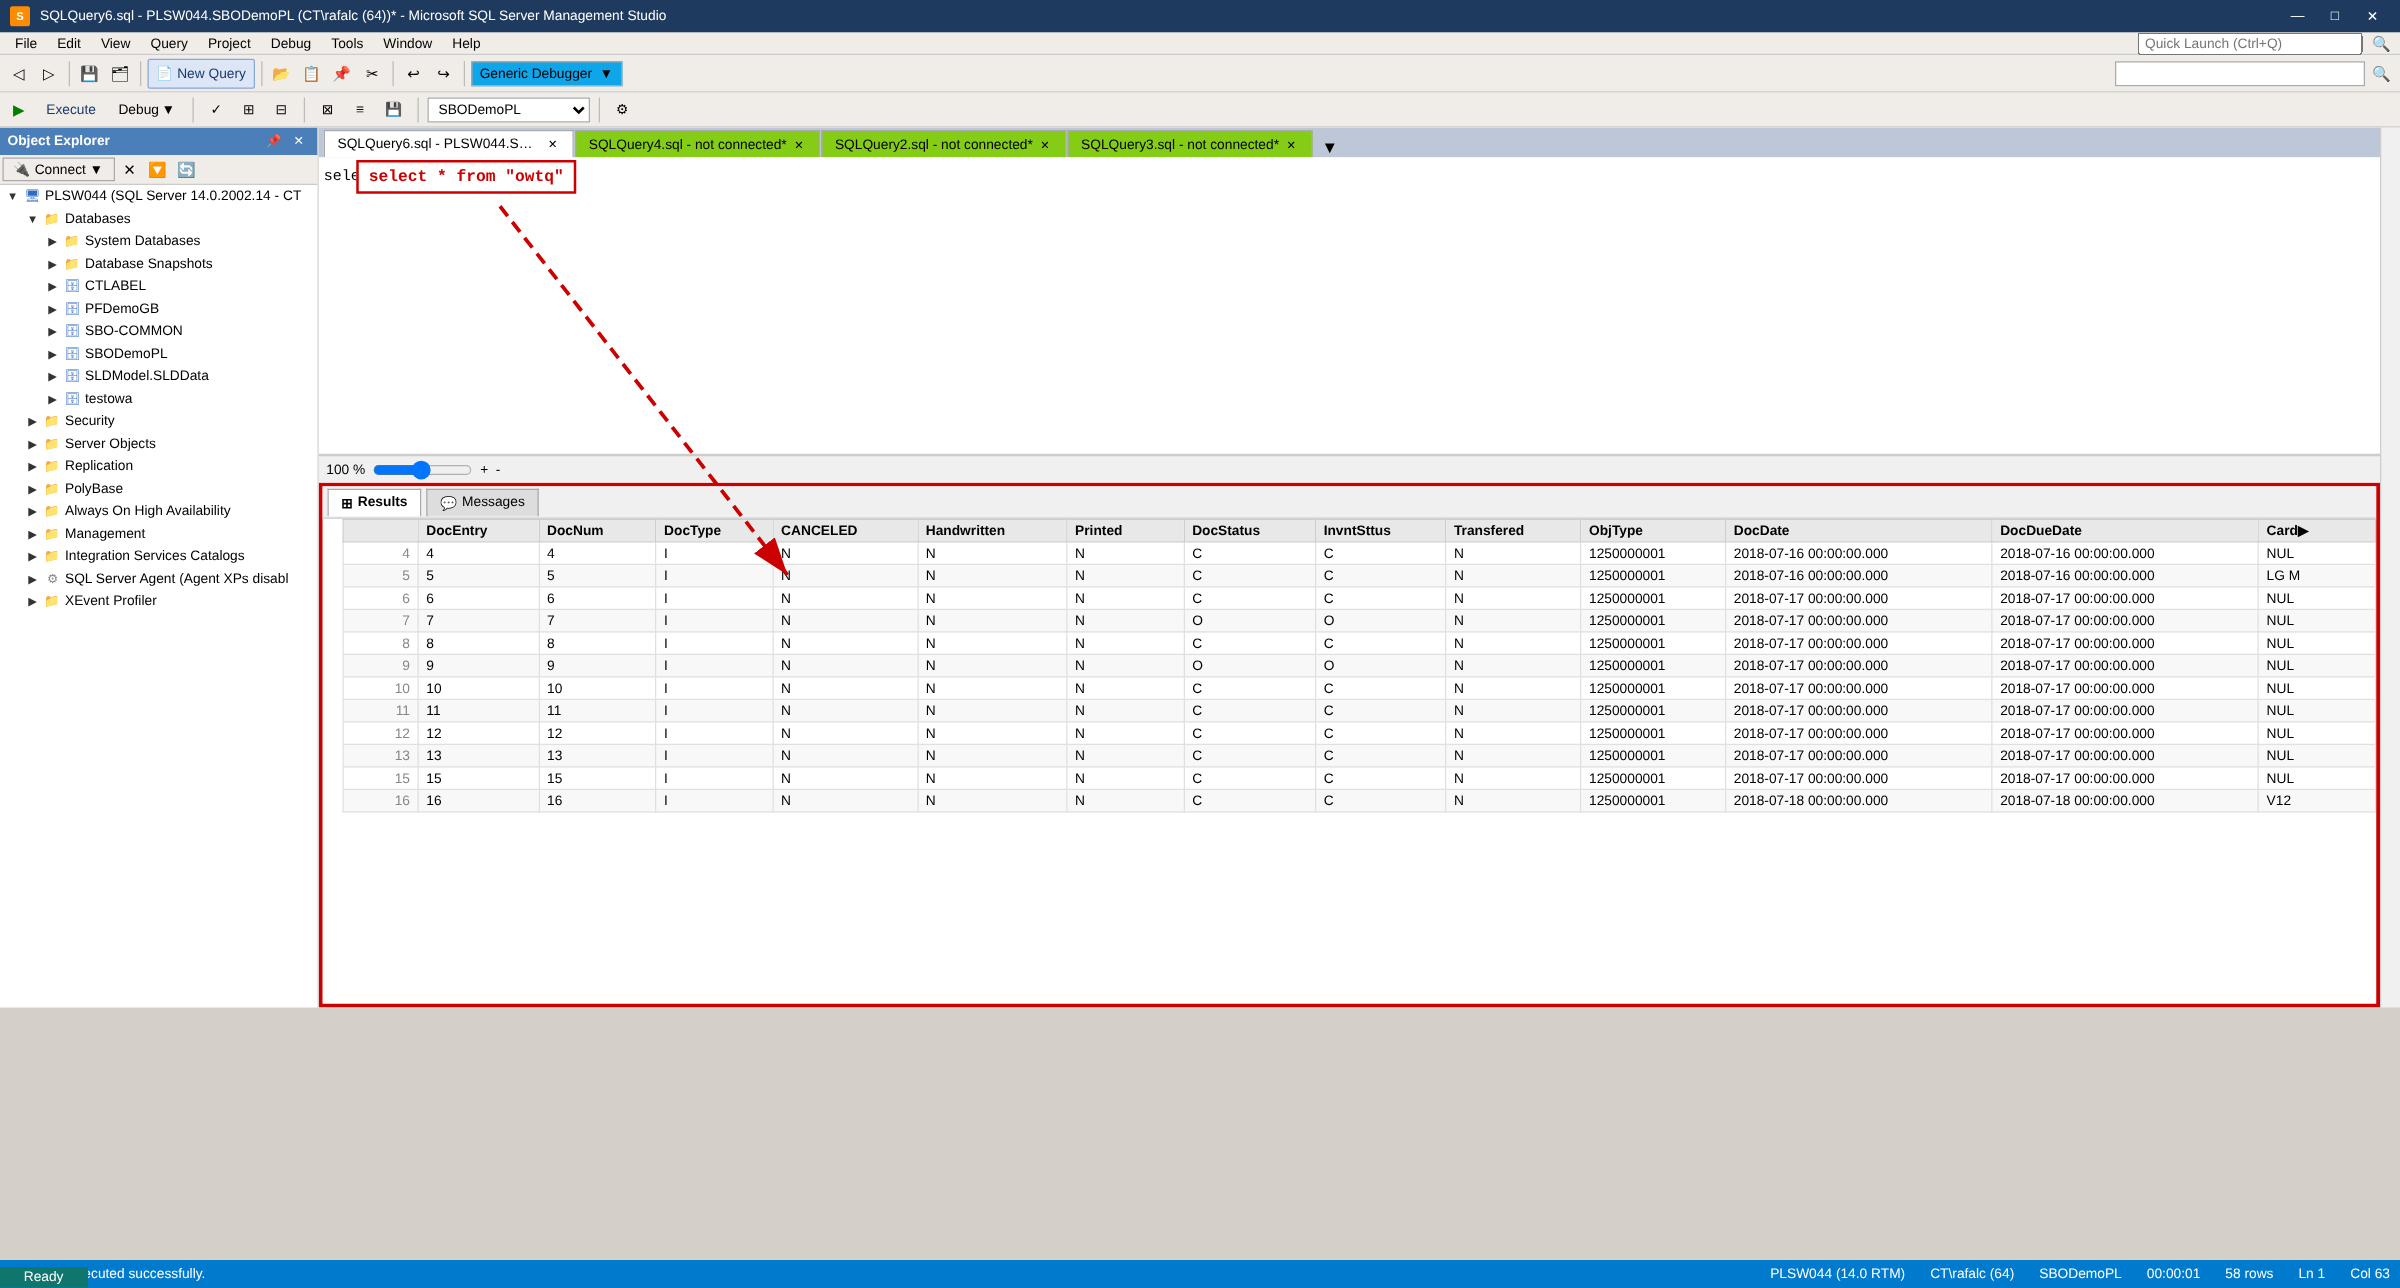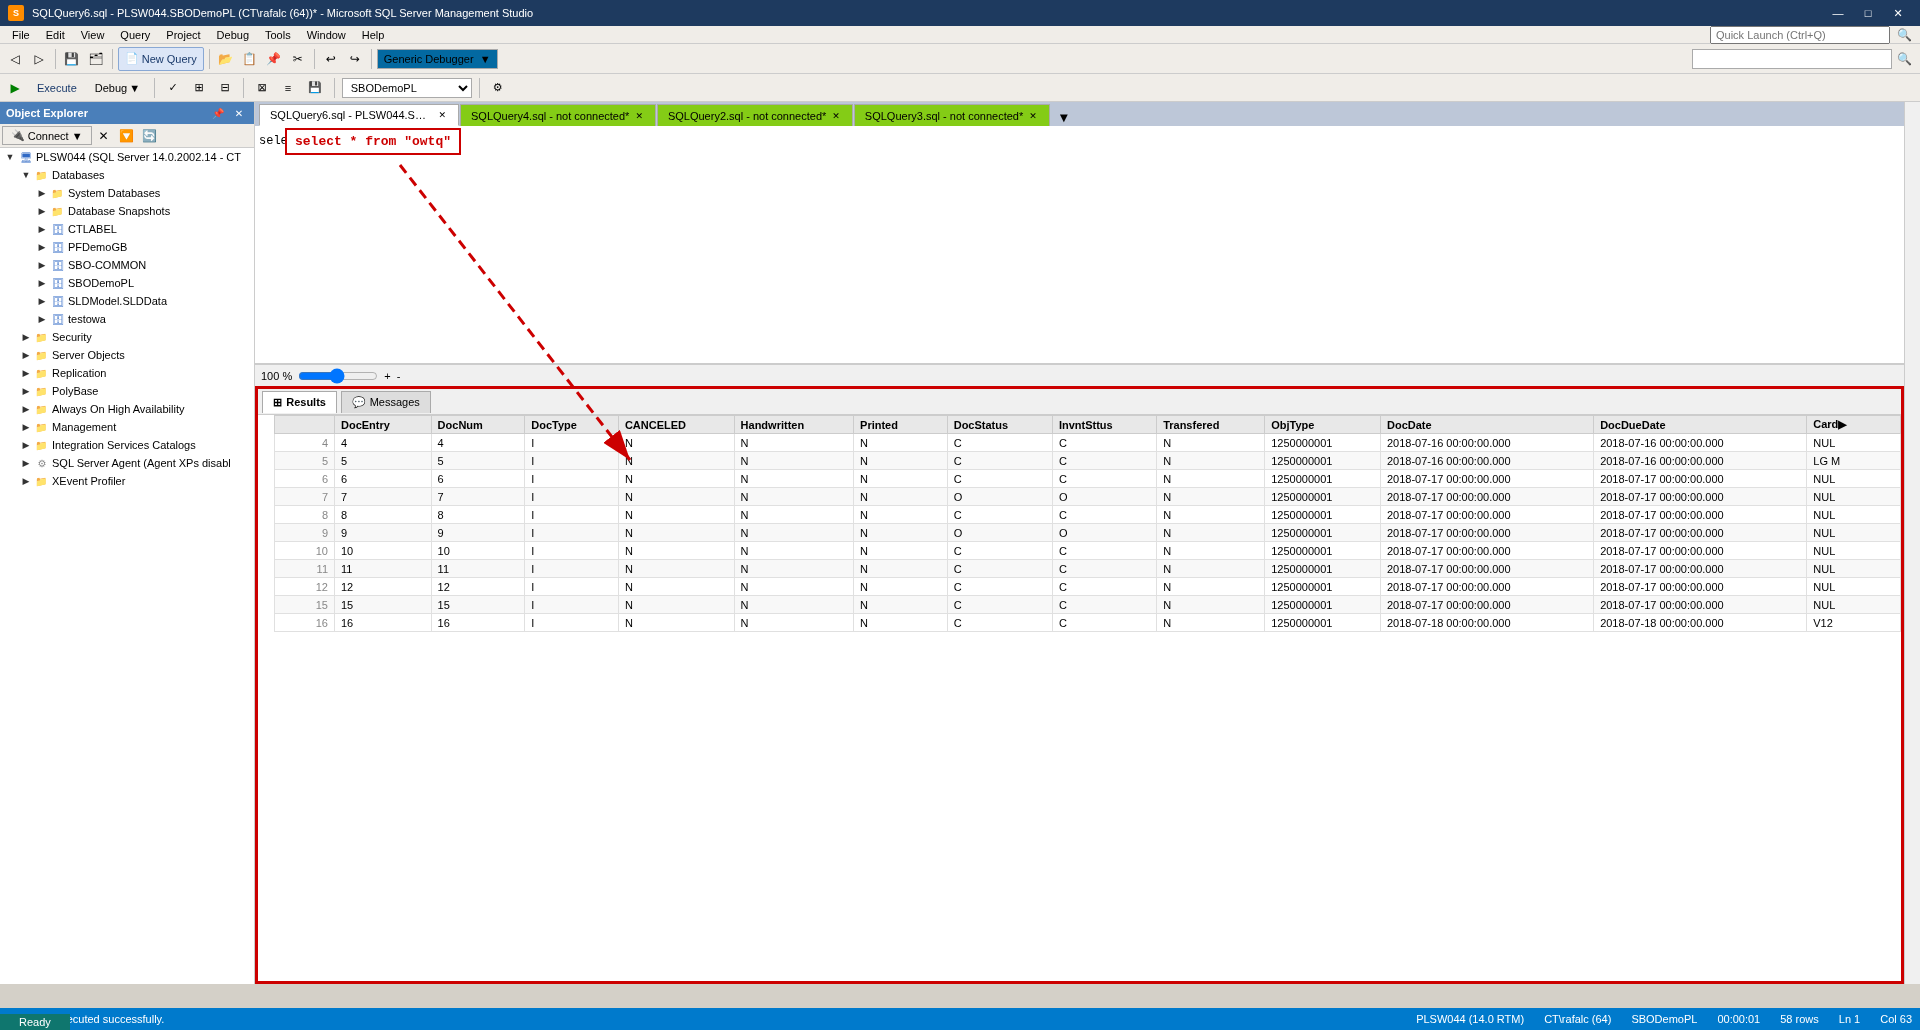--- a/index.html
+++ b/index.html
@@ -70,21 +70,21 @@
 
     
     ::-webkit-scrollbar { width: 12px; height: 12px; }
     ::-webkit-scrollbar-track { background: #f0f0f0; }
     ::-webkit-scrollbar-thumb { background: #bbb; border: 1px solid #999; }
 
     .toolbar-icon-btn { width: 22px; height: 22px; display: inline-flex; align-items: center; justify-content: center; cursor: pointer; background: transparent; border: 1px solid transparent; border-radius: 2px; font-size: 12px; }
 
     .debug-btn { padding: 2px 6px; font-size: 11px; background: transparent; border: 1px solid transparent; cursor: pointer; display: flex; align-items: center; gap: 2px; height: 22px; }
 
-    .generic-debugger { display: flex; align-items: center; gap: 2px; padding: 0 6px; border: 1px solid #aaa; height: 20px; background: #0369a1; font-size: 11px; cursor: pointer; }
+    .generic-debugger { display: flex; align-items: center; gap: 2px; padding: 0 6px; border: 1px solid #aaa; height: 20px; background: #0ea5e9; font-size: 11px; cursor: pointer; }
   </style>
 </head>
 <body>
 
 <div class="title-bar">
   <div class="title-bar-left">
     <div class="title-bar-icon">S</div>
     <span>SQLQuery6.sql - PLSW044.SBODemoPL (CT\rafalc (64))* - Microsoft SQL Server Management Studio</span>
   </div>
   <div class="title-bar-right">
@@ -158,21 +158,21 @@
   <div class="toolbar2-btn">≡</div>
   <div class="toolbar2-btn">💾</div>
   <div class="toolbar-sep"></div>
   <select class="db-selector">
     <option>SBODemoPL</option>
   </select>
   <div class="toolbar-sep"></div>
   <div class="toolbar2-btn">⚙</div>
 </div>
 
-<div class="main-layout" style="height: 882px;">
+<div class="main-layout" style="height: 704px;">
 
   <div class="object-explorer">
     <div class="panel-header">
       <span>Object Explorer</span>
       <div class="panel-header-right">
         <button class="panel-btn">📌</button>
         <button class="panel-btn">✕</button>
       </div>
     </div>
     <div class="panel-toolbar">
@@ -500,20 +500,36 @@
                 <td>N</td>
                 <td>C</td>
                 <td>C</td>
                 <td>N</td>
                 <td>1250000001</td>
                 <td>2018-07-17 00:00:00.000</td>
                 <td>2018-07-17 00:00:00.000</td>
                 <td>NUL</td>
               </tr>
               <tr>
+                <td class="row-num">13</td>
+                <td>13</td>
+                <td>13</td>
+                <td>I</td>
+                <td>N</td>
+                <td>N</td>
+                <td>N</td>
+                <td>C</td>
+                <td>C</td>
+                <td>N</td>
+                <td>1250000001</td>
+                <td>2018-07-17 00:00:00.000</td>
+                <td>2018-07-17 00:00:00.000</td>
+                <td>NUL</td>
+              </tr>
+              <tr>
                 <td class="row-num">15</td>
                 <td>15</td>
                 <td>15</td>
                 <td>I</td>
                 <td>N</td>
                 <td>N</td>
                 <td>N</td>
                 <td>C</td>
                 <td>C</td>
                 <td>N</td>

